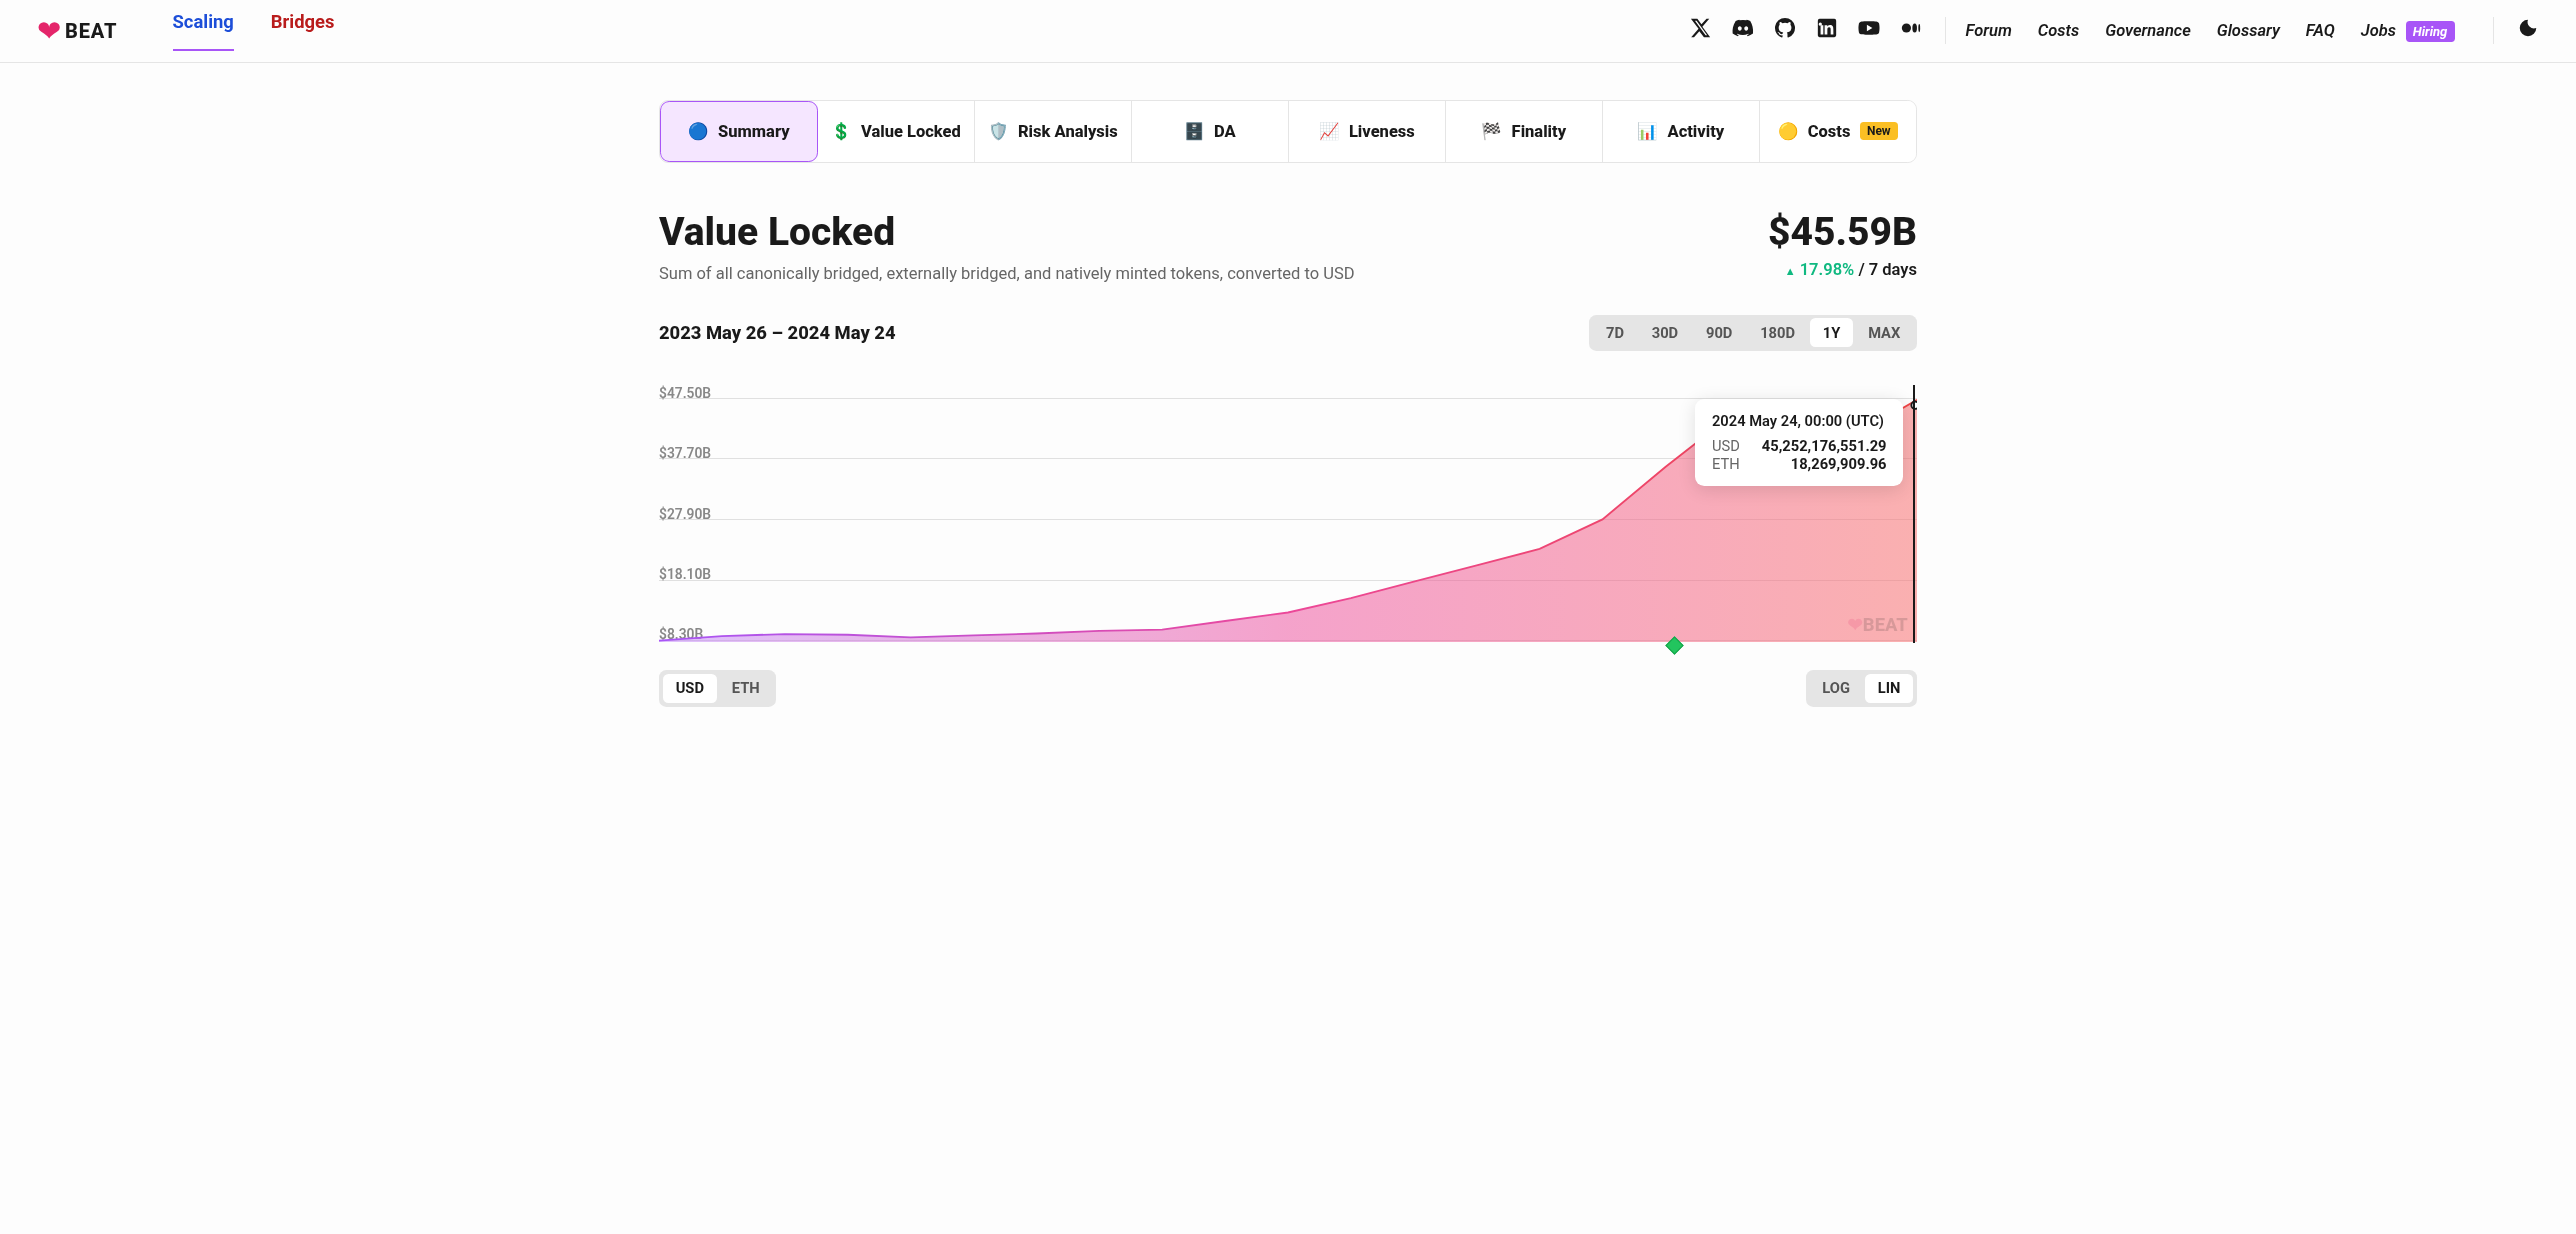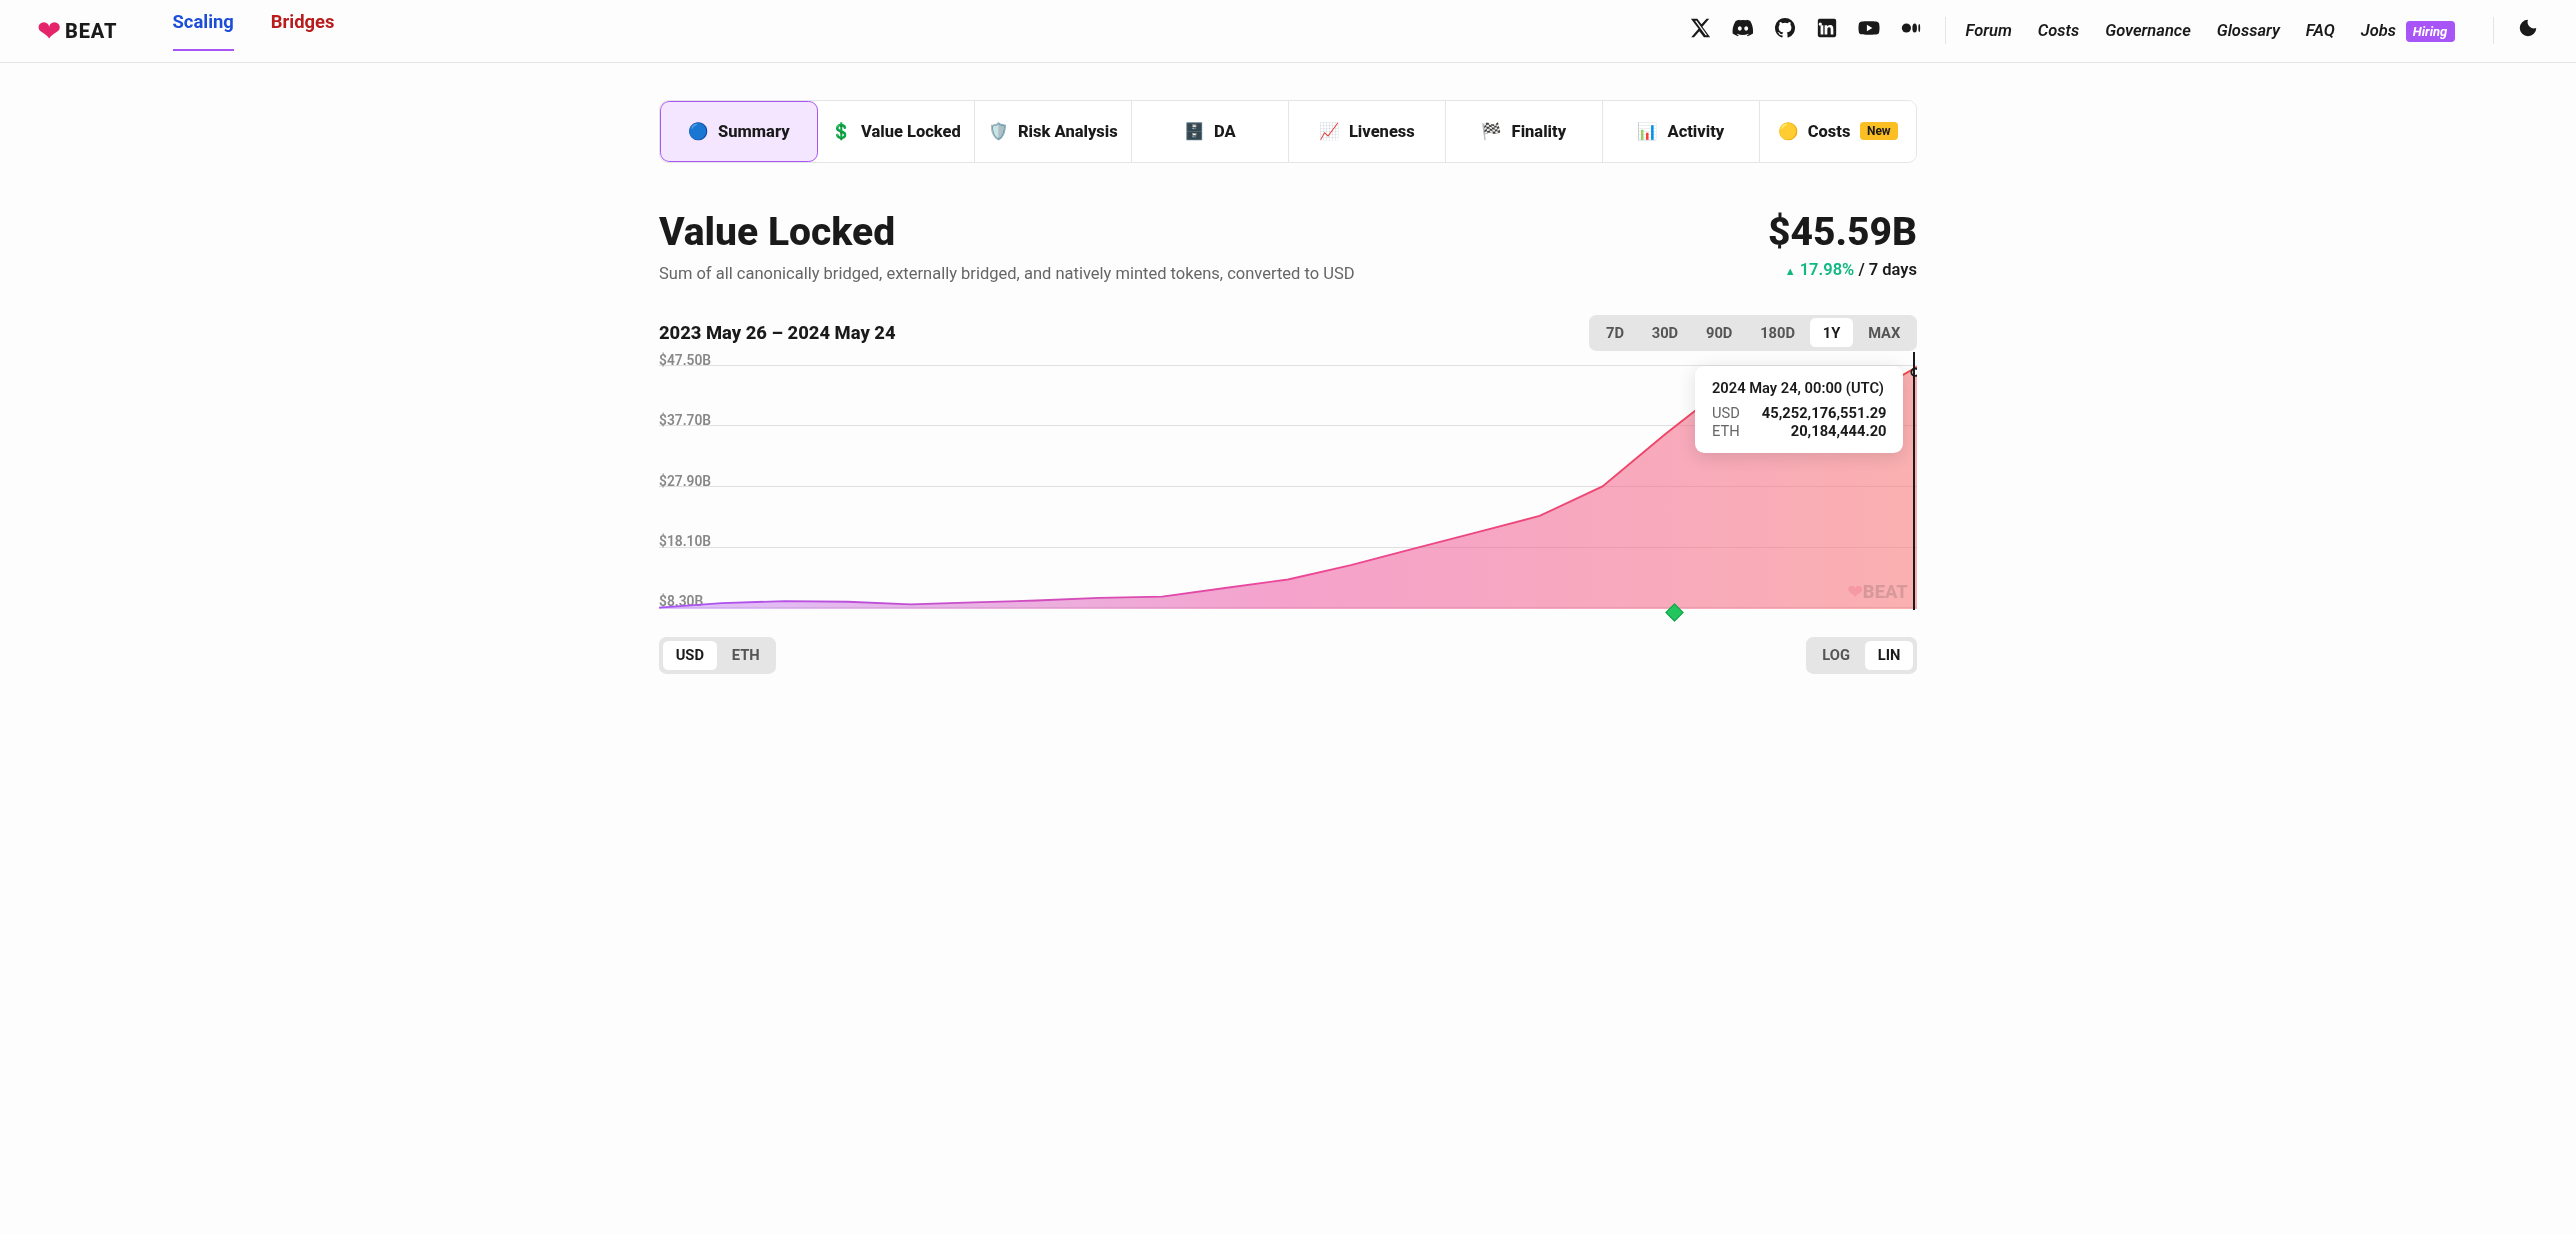--- a/index.html
+++ b/index.html
@@ -39,21 +39,21 @@
 .change-row { font-size: 16.5px; margin-top: 5.5px; font-weight: 600; }
 .change-pct { color: #10b981; }
 .change-arrow { color: #10b981; font-size: 11px; }
 
 .chart-header { display: flex; justify-content: space-between; align-items: center; margin-top: 32px; text-align: right; }
 .date-range { font-size: 18.4px; font-weight: 800; }
 .range-selector { display: flex; background: #e5e5e5; border-radius: 7.3px; padding: 3.7px; gap: 1.8px; }
 .range-btn { padding: 5.5px 13px; font-size: 14.7px; font-weight: 700; cursor: pointer; border-radius: 5.5px; color: #555; }
 .range-btn.active { background: #fff; color: #1a1a1a; }
 
-.chart-area { position: relative; margin-top: 1px; height: 276px; }
+.chart-area { position: relative; margin-top: 34px; height: 276px; }
 .y-labels { position: absolute; left: 0; top: 0; height: 257px; display: flex; flex-direction: column; justify-content: space-between; font-size: 13.8px; color: #888; font-weight: 600; }
 .chart-svg-wrap { position: absolute; left: 0; right: 0; top: 0; height: 257px; }
 .gridlines { position: absolute; left: 0; right: 0; top: 0; height: 257px; }
 .gridline { position: absolute; left: 0; right: 0; height: 0.9px; background: #e0e0e0; }
 
 .tooltip { position: absolute; right: 14px; top: 13.8px; background: #fff; border-radius: 9.2px; box-shadow: 0 3.7px 18.4px rgba(0,0,0,0.12); padding: 13px 16.5px; z-index: 10; }
 .tooltip-date { font-size: 14.7px; font-weight: 600; margin-bottom: 7.3px; }
 .tooltip-row { display: flex; justify-content: space-between; gap: 22px; font-size: 14.7px; }
 .tooltip-label { color: #666; }
 .tooltip-val { font-weight: 700; }
@@ -227,21 +227,21 @@
           <span>BEAT</span>
       </div>
       <div class="tooltip">
         <div class="tooltip-date">2024 May 24, 00:00 (UTC)</div>
         <div class="tooltip-row">
           <span class="tooltip-label">USD</span>
           <span class="tooltip-val">45,252,176,551.29</span>
         </div>
         <div class="tooltip-row">
           <span class="tooltip-label">ETH</span>
-          <span class="tooltip-val">20,184,444.20</span>
+          <span class="tooltip-val">18,269,909.96</span>
         </div>
       </div>
     </div>
 
     <div class="chart-footer">
       <div class="toggle-group">
         <span class="toggle-btn active">USD</span>
         <span class="toggle-btn">ETH</span>
       </div>
       <div class="toggle-group">

